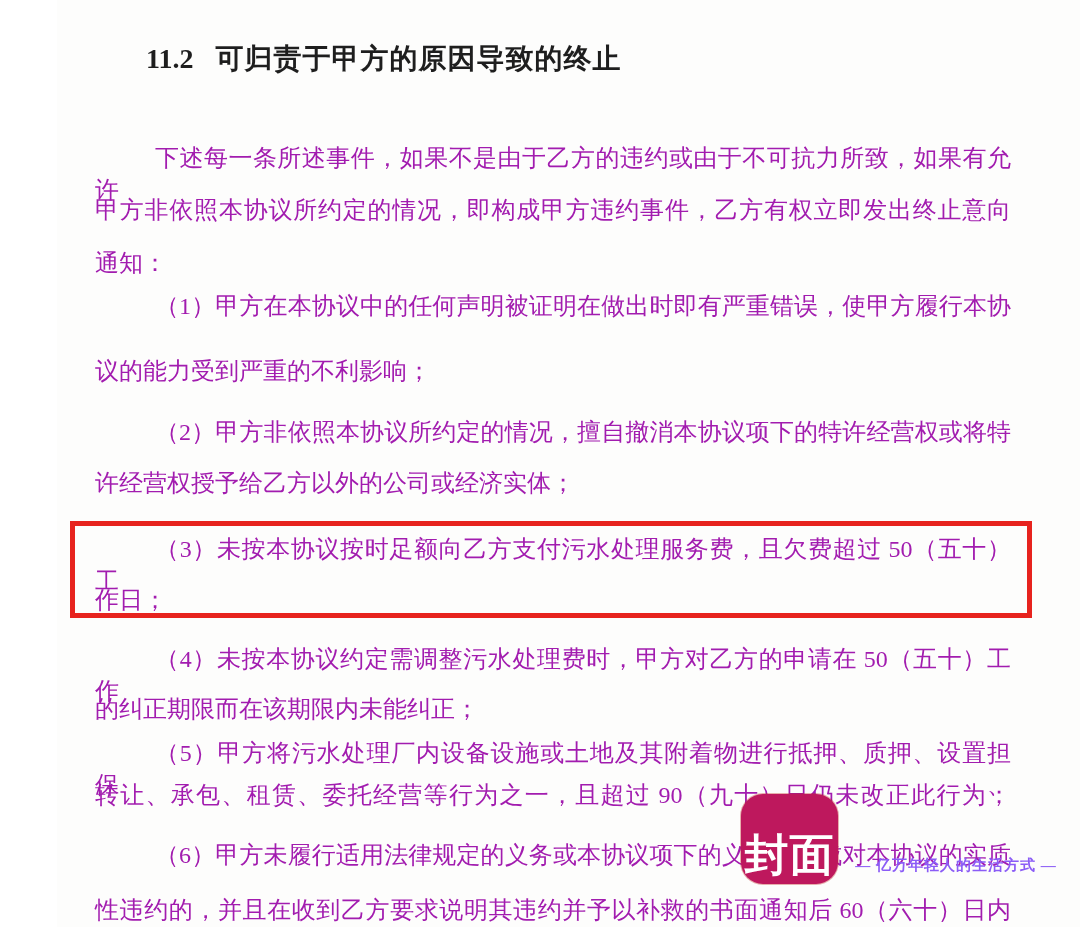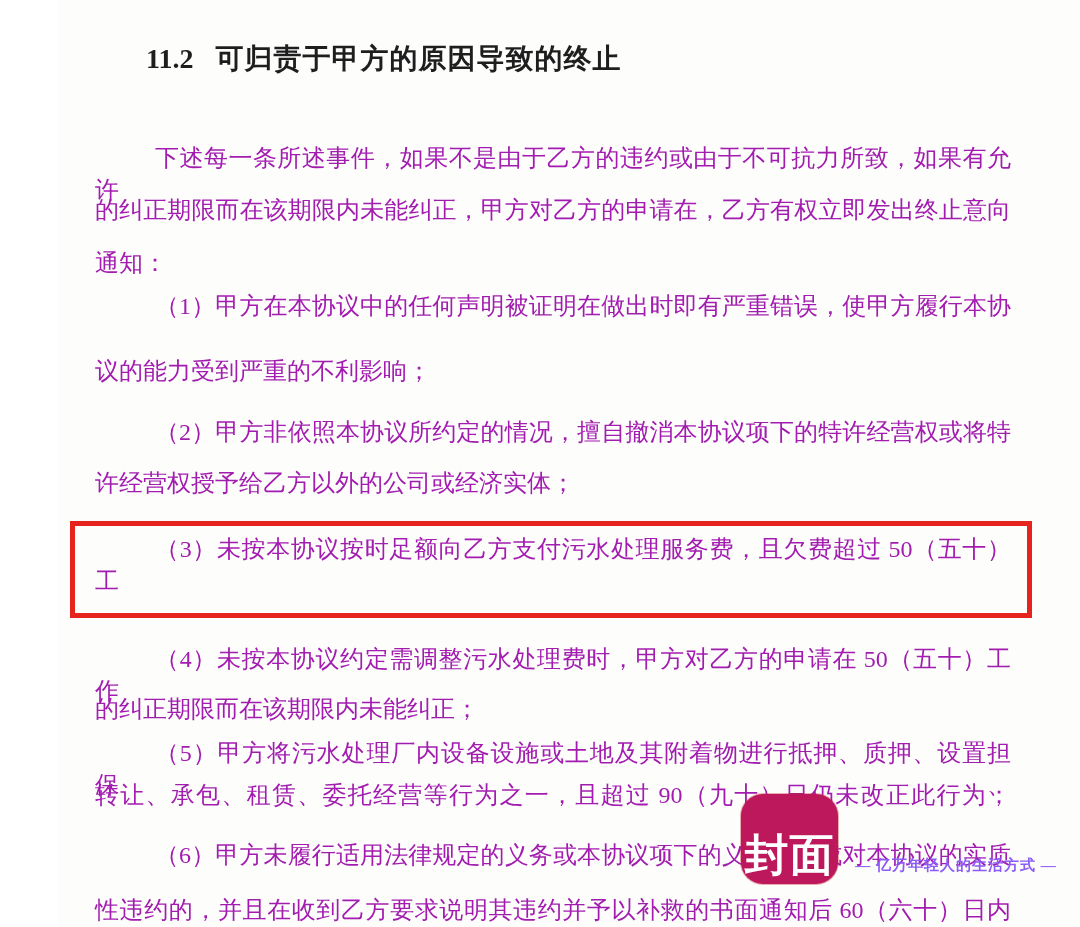--- a/index.html
+++ b/index.html
@@ -122,30 +122,31 @@
 <body>
 
 <div class="page">
   <div class="scan-edge"></div>
 
   <div class="heading">
     <span class="num">11.2</span><span>可归责于甲方的原因导致的终止</span>
   </div>
 
   <div class="line just indent" style="top:142px">下述每一条所述事件，如果不是由于乙方的违约或由于不可抗力所致，如果有允许</div>
-  <div class="line just" style="top:194px">的纠正期限而在该期限内未能纠正，甲方对乙方的申请在，乙方有权立即发出终止意向</div>
+  <div class="line just" style="top:194px">甲方非依照本协议所约定的情况，即构成甲方违约事件，乙方有权立即发出终止意向</div>
   <div class="line" style="top:247px">通知：</div>
 
   <div class="line just indent" style="top:290px">（1）甲方在本协议中的任何声明被证明在做出时即有严重错误，使甲方履行本协</div>
   <div class="line" style="top:355px">议的能力受到严重的不利影响；</div>
 
   <div class="line just indent" style="top:416px">（2）甲方非依照本协议所约定的情况，擅自撤消本协议项下的特许经营权或将特</div>
   <div class="line" style="top:467px">许经营权授予给乙方以外的公司或经济实体；</div>
 
   <div class="line just indent" style="top:533px">（3）未按本协议按时足额向乙方支付污水处理服务费，且欠费超过 50（五十）工</div>
+  <div class="line" style="top:584px">作日；</div>
 
   <div class="line just indent" style="top:643px">（4）未按本协议约定需调整污水处理费时，甲方对乙方的申请在 50（五十）工作</div>
   <div class="line" style="top:693px">的纠正期限而在该期限内未能纠正；</div>
 
   <div class="line just indent" style="top:737px">（5）甲方将污水处理厂内设备设施或土地及其附着物进行抵押、质押、设置担保、</div>
   <div class="line just" style="top:779px">转让、承包、租赁、委托经营等行为之一，且超过 90（九十）日仍未改正此行为；</div>
 
   <div class="line just indent" style="top:839px">（6）甲方未履行适用法律规定的义务或本协议项下的义务或构成对本协议的实质</div>
   <div class="line just" style="top:894px">性违约的，并且在收到乙方要求说明其违约并予以补救的书面通知后 60（六十）日内仍</div>
 

